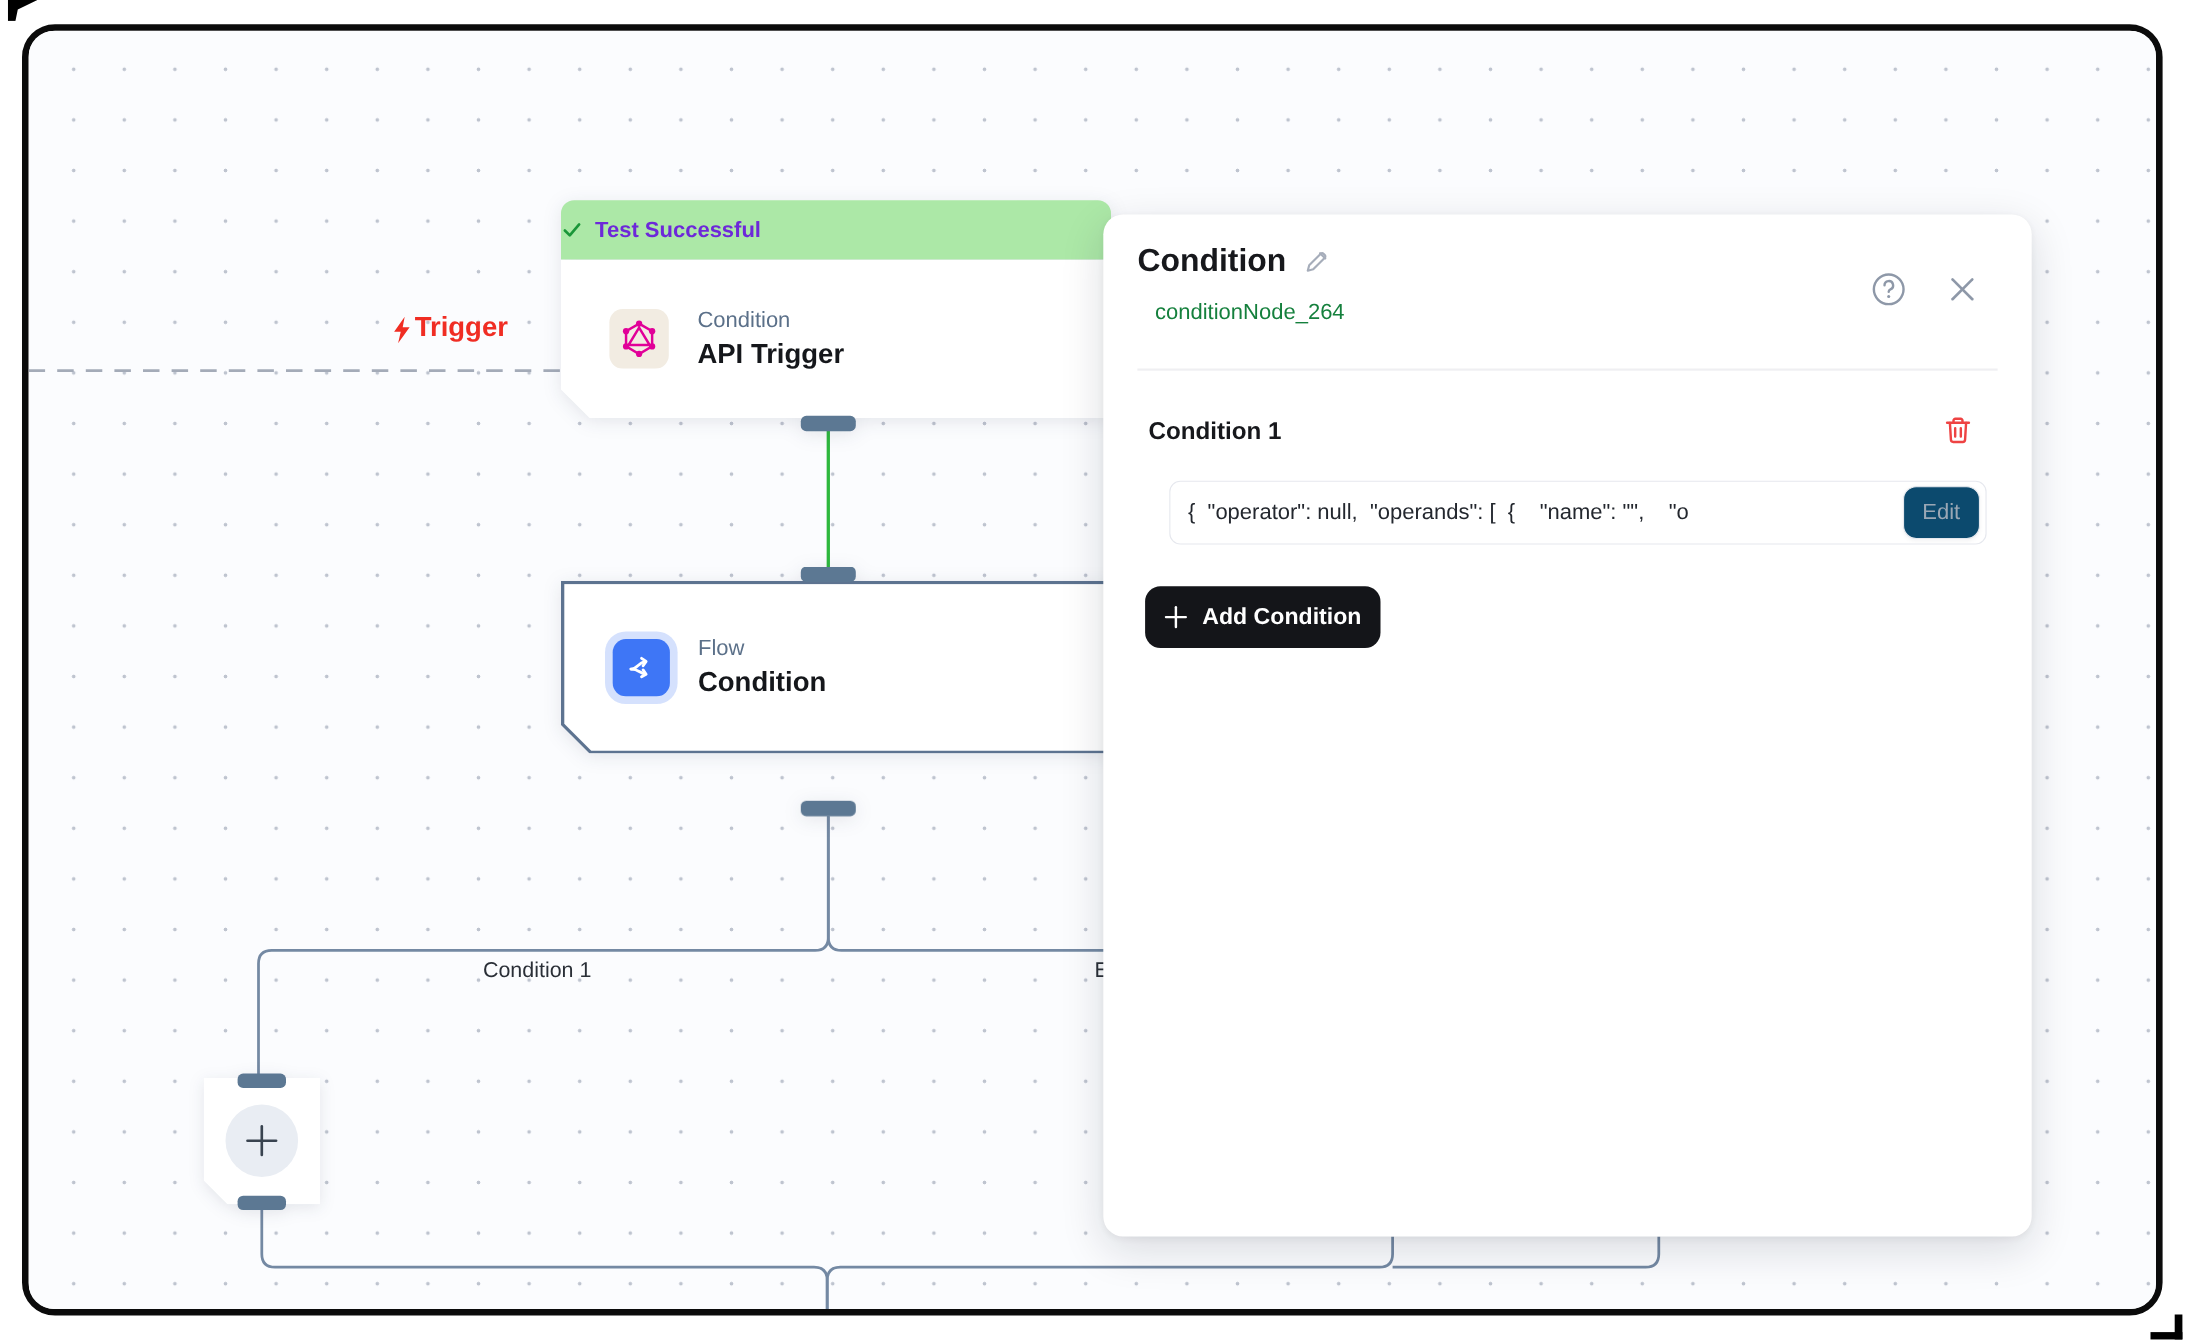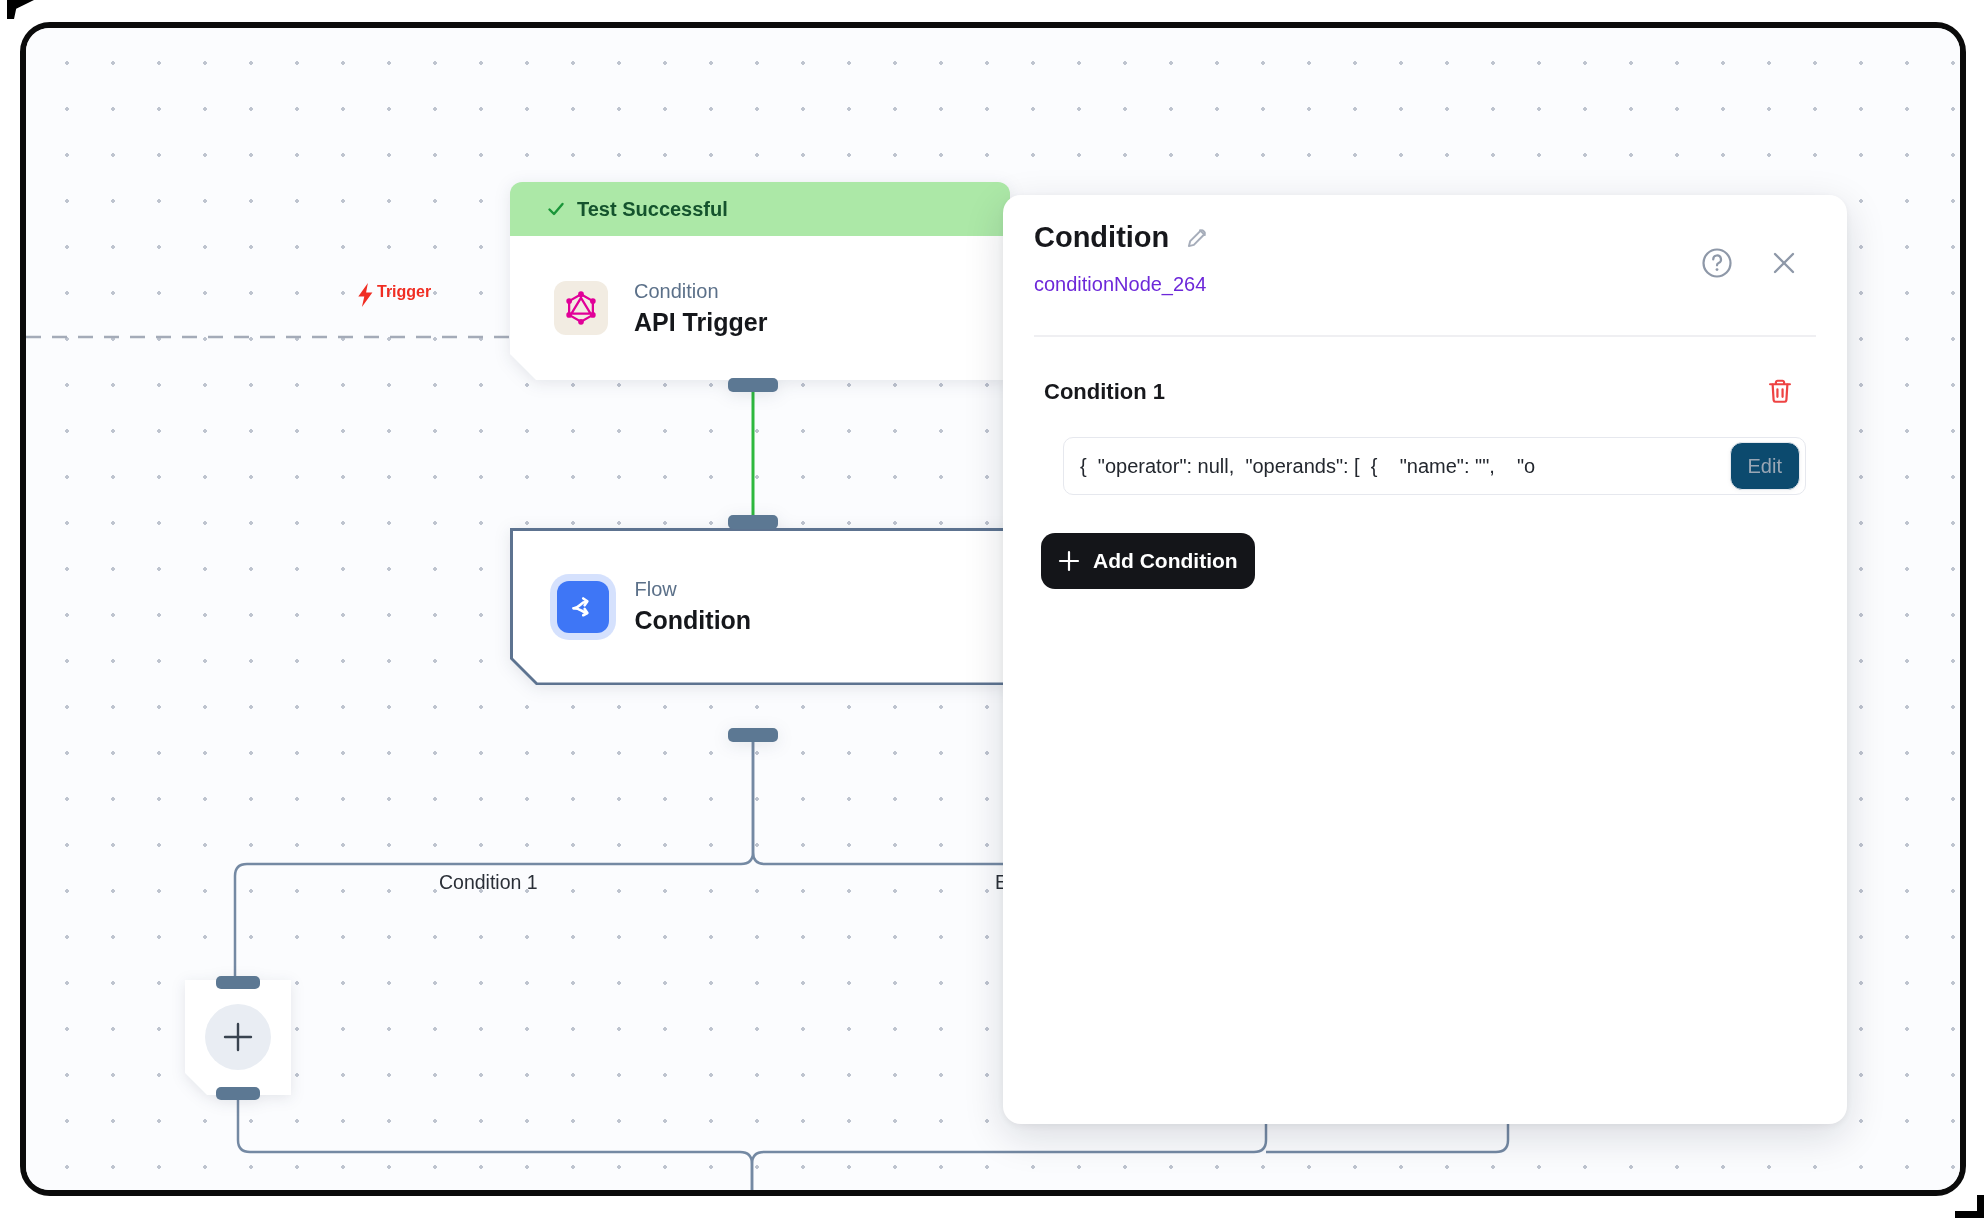--- a/index.html
+++ b/index.html
@@ -15,30 +15,30 @@
   .mark-br-h{position:absolute;left:1955px;top:1211px;width:29px;height:7px;background:#000;}
 
   
   .canvas{position:absolute;inset:0;overflow:hidden;border-radius:23px;
           background-color:#fbfcfe;
           background-image:radial-gradient(circle,rgba(130,140,160,.5) 1.6px,transparent 1.9px);
           background-size:46px 46px;background-position:18px 12px;}
   .edges{position:absolute;left:0;top:0;z-index:0;}
 
   
-  .trigger{position:absolute;left:330px;top:255px;z-index:1;display:flex;align-items:flex-start;gap:2px;
-           color:#f02d23;font-size:16px;font-weight:700;}
+  .trigger{position:absolute;left:330px;top:255px;z-index:1;display:flex;align-items:flex-end;gap:2px;
+           color:#f02d23;font-size:25px;font-weight:700;}
 
   
   .node{position:absolute;width:500px;z-index:2;filter:drop-shadow(0 3px 8px rgba(20,30,55,.10));}
   .node-api{left:484px;top:154px;}
   .node-cond{left:484px;top:500px;}
   .banner{display:flex;align-items:center;gap:11px;font-size:20px;font-weight:700;
           border-radius:12px 12px 0 0;}
-  .banner-green{height:54px;padding-left:36px;background:#ace8a7;color:#14532d;}
+  .banner-green{height:54px;background:#ace8a7;color:#6d28d9;}
   .banner-blue{height:45px;padding-left:46px;background:#e6ecfa;color:#4566d4;}
   .bevel{clip-path:polygon(0 0,100% 0,100% 100%,26px 100%,0 calc(100% - 26px));}
   .body{background:#fff;display:flex;align-items:center;padding-left:44px;gap:26px;}
   .body-api{height:144px;}
   .cond-border{position:relative;height:157px;background:#5d7390;}
   .cond-border .body{position:absolute;inset:2.5px;
         clip-path:polygon(0 0,100% 0,100% 100%,25px 100%,0 calc(100% - 25px));}
   .iconbox{width:54px;height:54px;border-radius:12px;display:flex;align-items:center;justify-content:center;flex:none;}
   .iconbox-beige{background:#f2ece2;}
   .iconbox-blue{width:52px;height:52px;background:#3e76f6;box-shadow:0 0 0 7px rgba(62,118,246,.22);}
@@ -62,21 +62,21 @@
   .pluscircle{position:absolute;left:20px;top:24px;width:66px;height:66px;border-radius:50%;
               background:#e9edf3;display:flex;align-items:center;justify-content:center;}
   .phandle{position:absolute;width:44px;height:13px;border-radius:5px;background:#5c7893;left:31px;z-index:3;}
   .ph-top{top:-4px;} .ph-bottom{top:107px;}
 
   
   .panel{position:absolute;left:977px;top:167px;width:844px;height:929px;background:#fff;
          border-radius:18px;z-index:10;box-shadow:0 12px 40px rgba(15,23,42,.14),0 2px 8px rgba(15,23,42,.06);}
   .p-header{position:absolute;left:31px;top:26px;display:flex;align-items:center;gap:15px;}
   .p-title{font-size:29px;font-weight:700;color:#17181c;}
-  .p-sub{position:absolute;left:31px;top:78px;font-size:20px;color:#6d28d9;text-align:center;}
+  .p-sub{position:absolute;left:47px;top:78px;font-size:20px;color:#15803d;text-align:center;}
   .p-icon{position:absolute;width:34px;height:34px;display:flex;align-items:center;justify-content:center;cursor:pointer;}
   .p-help{left:697px;top:51px;}
   .p-close{left:764px;top:51px;}
   .p-divider{position:absolute;left:31px;right:31px;top:140px;height:1.5px;background:#efeff2;}
   .p-sechead{position:absolute;left:41px;top:184px;font-size:22px;font-weight:700;color:#17181c;}
   .p-trash{position:absolute;left:763px;top:182px;width:28px;height:28px;cursor:pointer;}
   .p-exprrow{position:absolute;left:60px;top:242px;width:743px;height:58px;border:1.5px solid #e6e8ee;
              border-radius:10px;background:#fff;display:flex;align-items:center;overflow:hidden;box-sizing:border-box;}
   .p-expr{padding-left:16px;font-size:20px;color:#23272e;white-space:pre;}
   .p-edit{position:absolute;right:5px;top:4px;height:48px;border-radius:12px;border:1.5px solid #e4e8ee;

